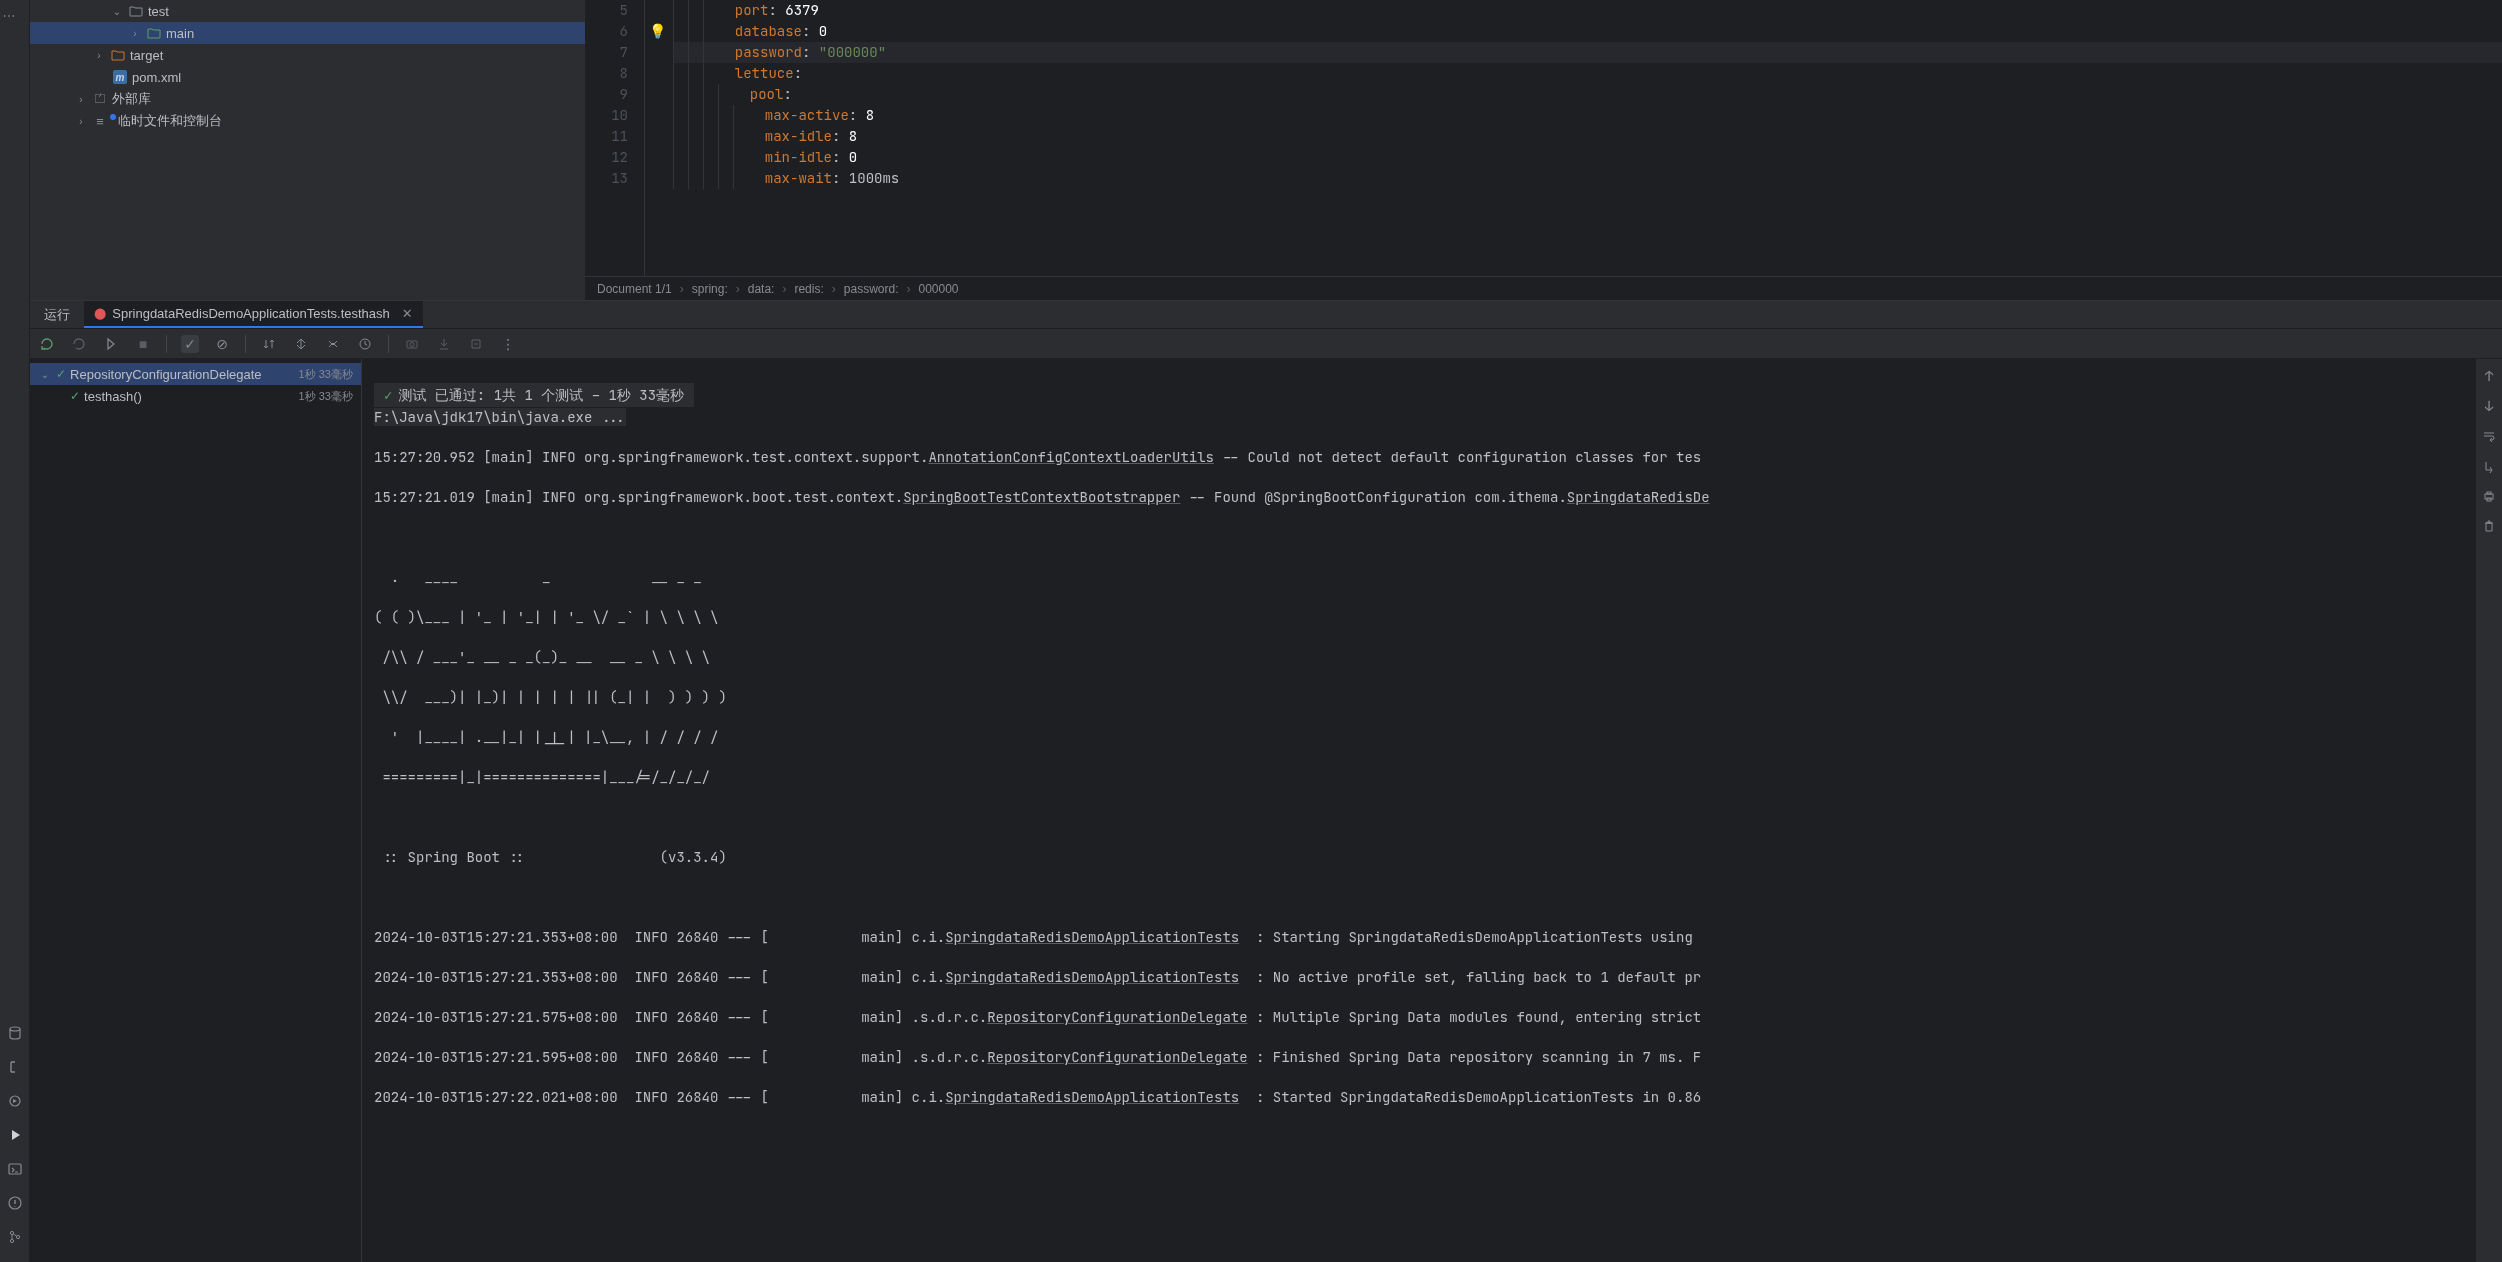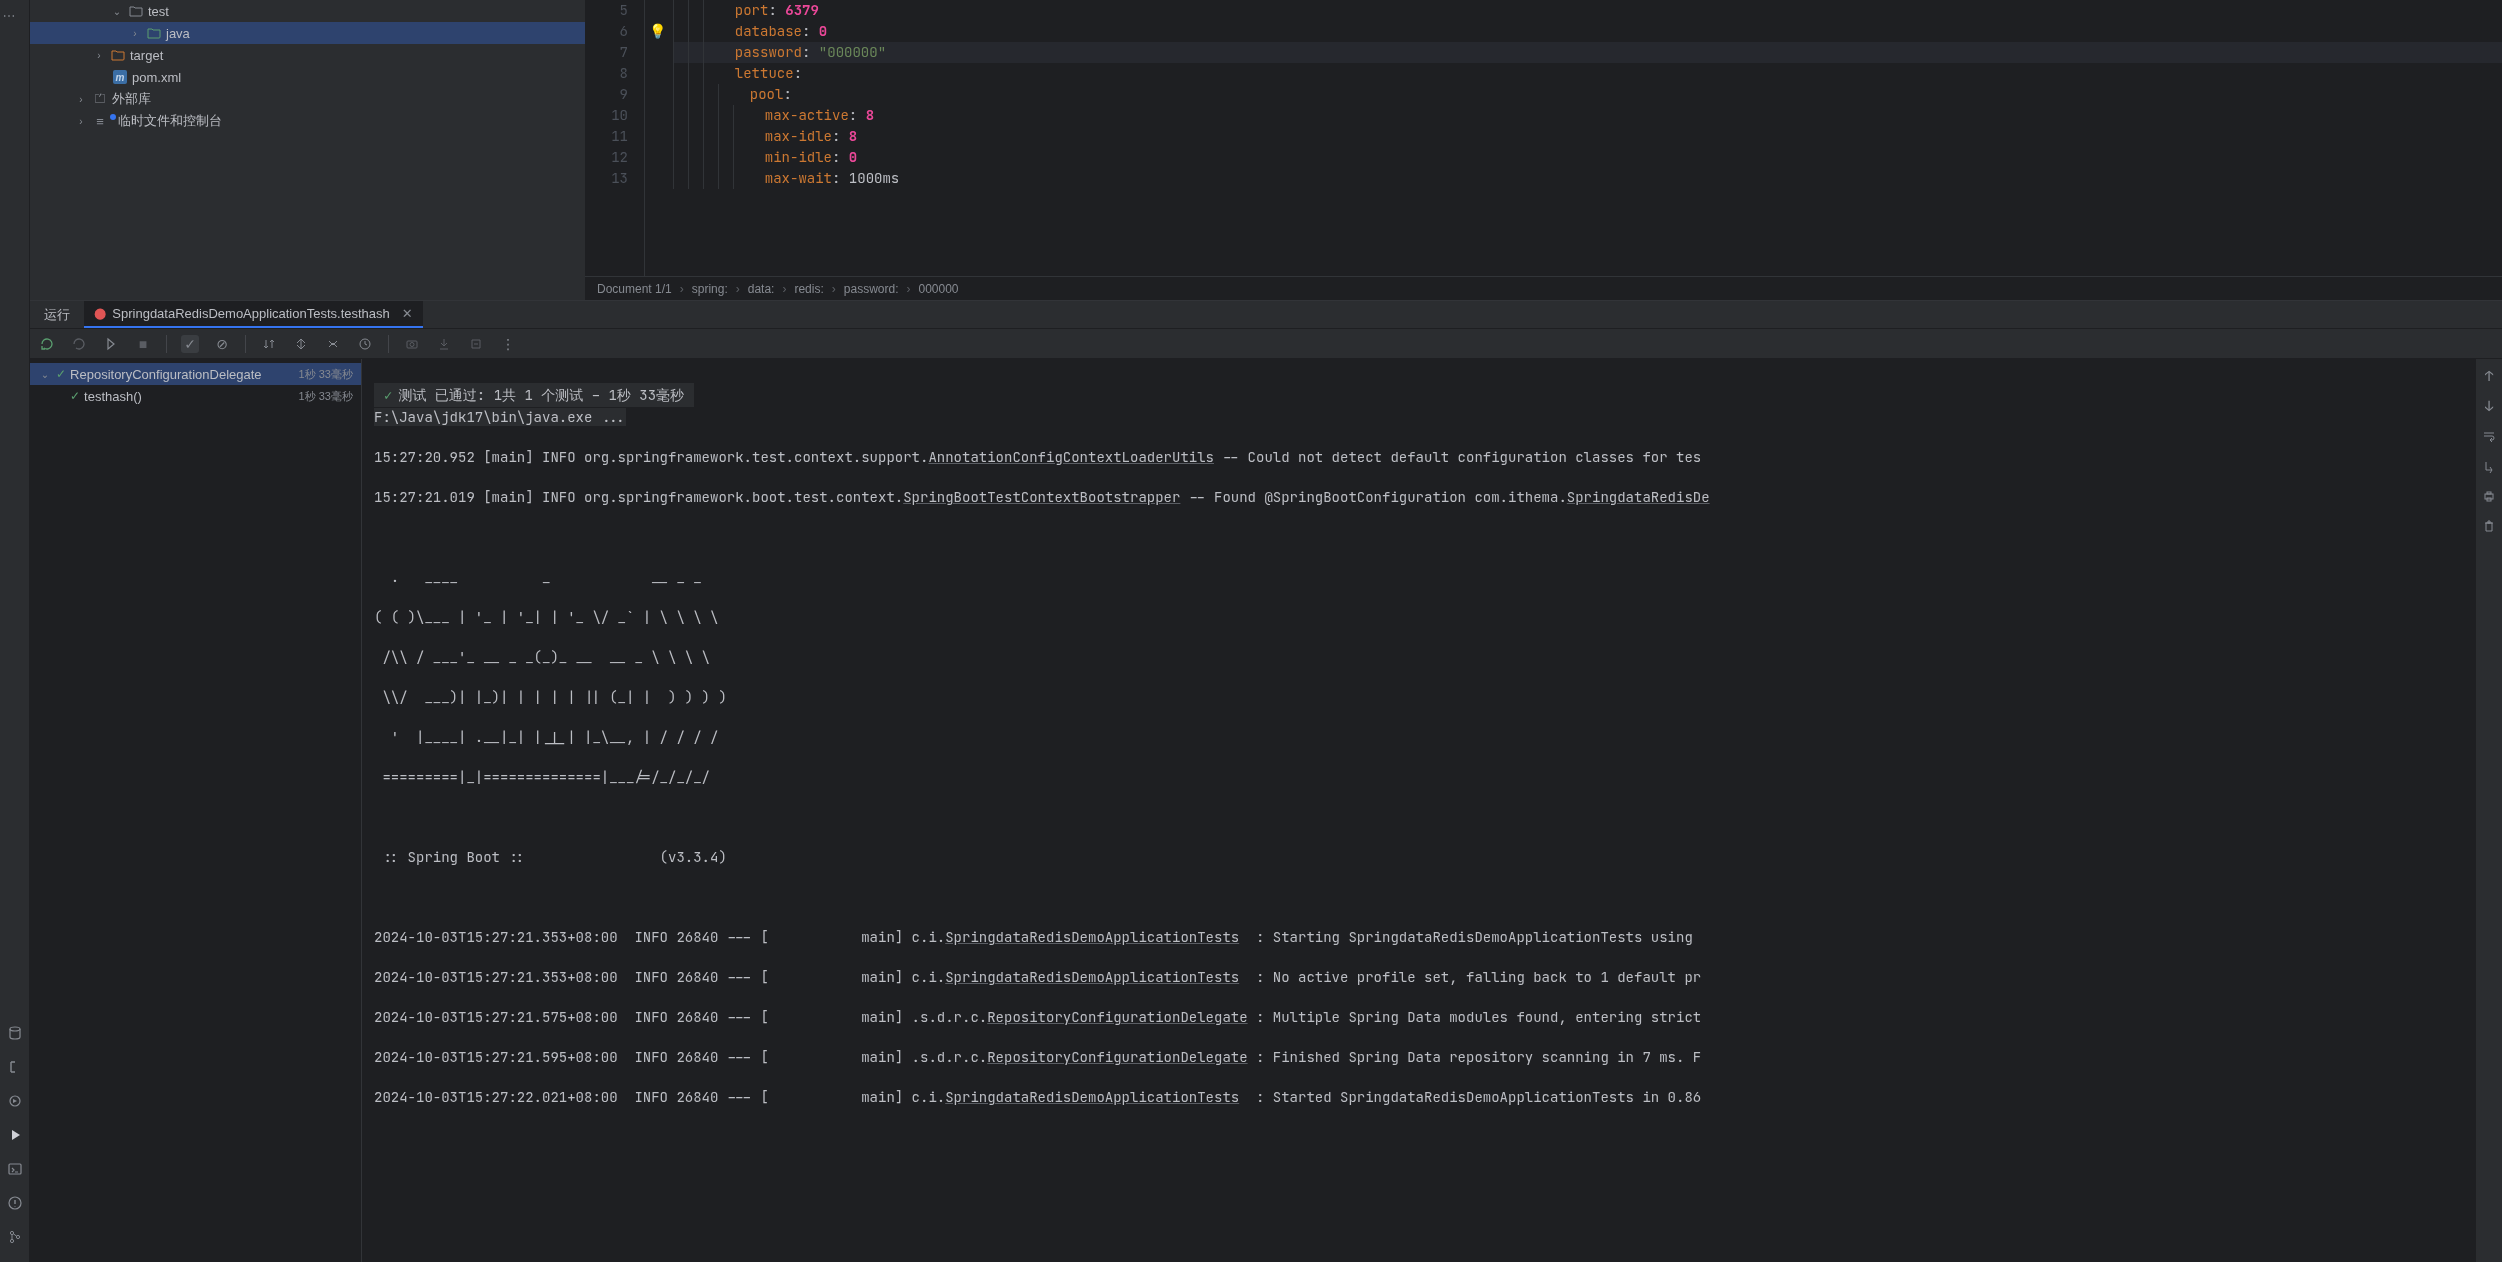--- a/index.html
+++ b/index.html
@@ -68,21 +68,21 @@
 }
 .gutter-line { height: 21px; }
 .lightbulb { position: absolute; left: 64px; top: 21px; color: #f2c55c; font-size: 14px; }
 .code-area { flex: 1; padding-left: 28px; position: relative; }
 .code-line { height: 21px; white-space: pre; }
 .code-line.highlighted { background: #26282e; }
 .indent-guide { border-left: 1px solid #313438; display: inline-block; height: 21px; vertical-align: top; }
 .ig1 { margin-left: 0; padding-left: 14px; }
 .ig2 { padding-left: 14px; }
 .k-key { color: #cc7832; }
-.k-num { color: #ec4899; font-weight: bold; }
+.k-num { color: #ffffff; }
 .k-str { color: #6a8759; }
 .k-plain { color: #bcbec4; }
 .breadcrumb-bar {
   height: 24px;
   background: #1e1f22;
   border-top: 1px solid #313438;
   display: flex;
   align-items: center;
   padding-left: 12px;
   color: #868a91;
@@ -228,21 +228,21 @@
           </span>
         <span class="tree-label">test</span>
       </div>
       <div class="tree-row selected" style="padding-left:98px">
         <span class="tree-chevron">›</span>
         <span class="tree-icon folder-icon">
             <svg width="14" height="14" viewBox="0 0 14 14">
               <path d="M1 3h4l1 1h7v7a1 1 0 0 1-1 1H1z" fill="none" stroke="#5a9e6f" stroke-width="1"></path>
             </svg>
           </span>
-        <span class="tree-label">java</span>
+        <span class="tree-label">main</span>
       </div>
       <div class="tree-row" style="padding-left:62px">
         <span class="tree-chevron">›</span>
         <span class="tree-icon folder-icon-orange">
             <svg width="14" height="14" viewBox="0 0 14 14">
               <path d="M1 3h4l1 1h7v7a1 1 0 0 1-1 1H1z" fill="none" stroke="#cc7832" stroke-width="1"></path>
             </svg>
           </span>
         <span class="tree-label">target</span>
       </div>

